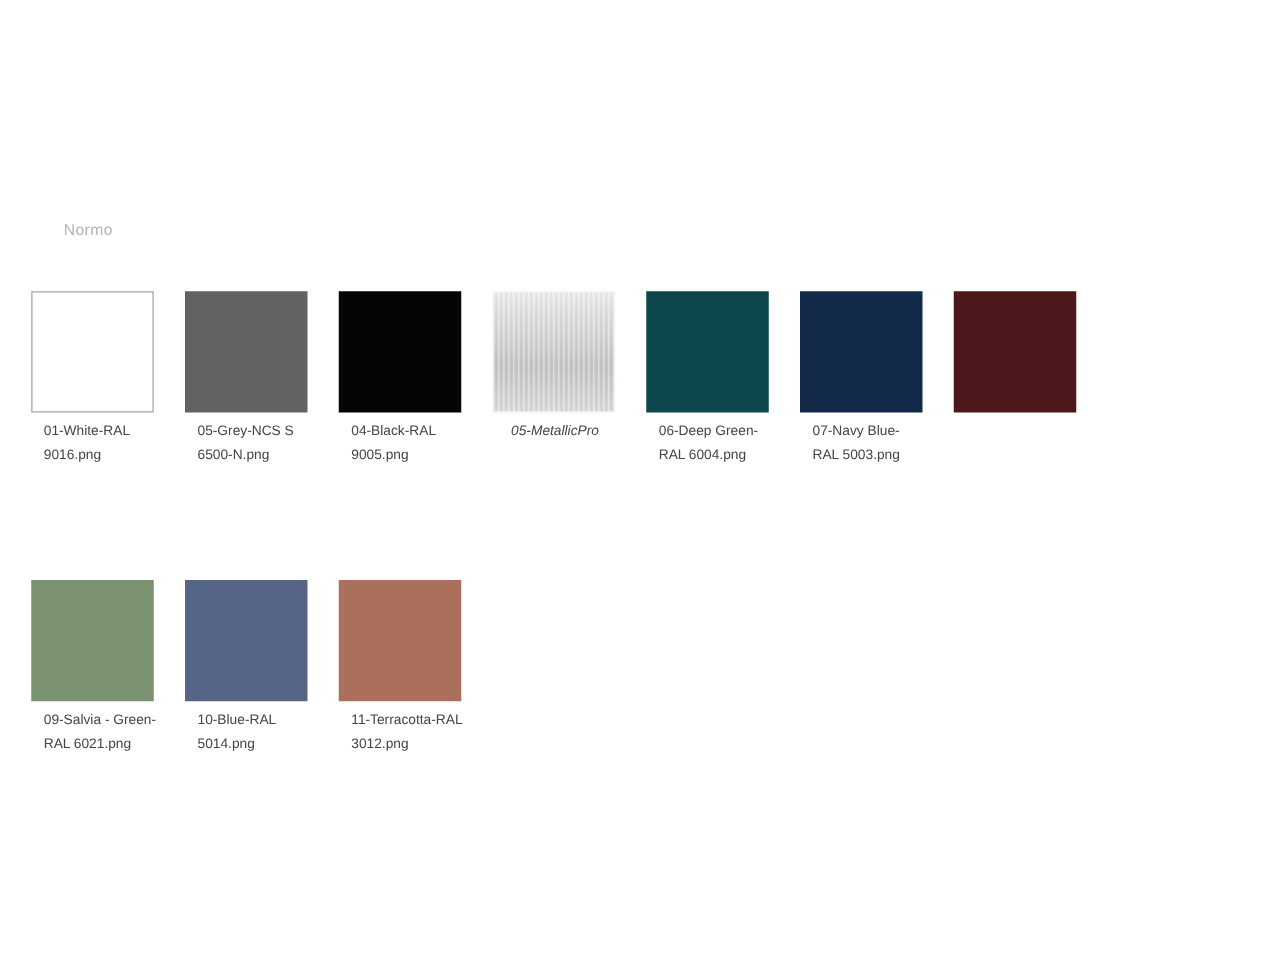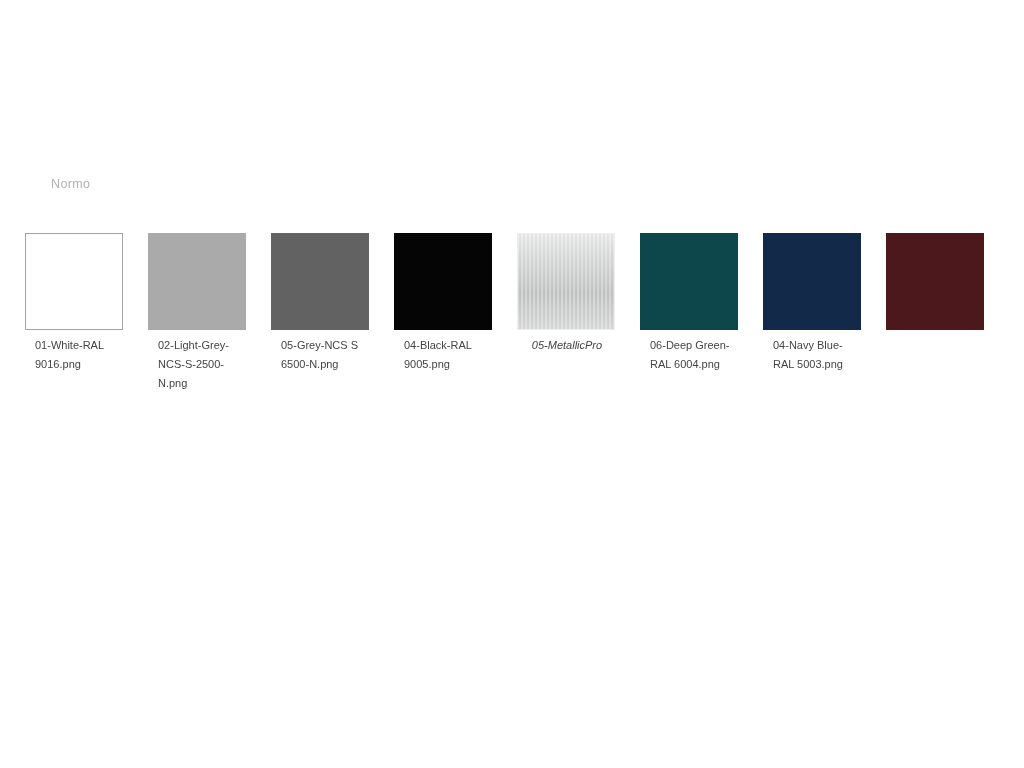--- a/index.html
+++ b/index.html
@@ -105,42 +105,52 @@
 
   <div class="group-title">Normo</div>
 
   <div class="grid">
     <div class="row">
         <div class="cell">
           <div class="swatch bordered" style="background: rgb(255, 255, 255); border-color: rgb(163, 163, 163);"></div>
           <div class="label">01-White-RAL 9016.png</div>
         </div>
         <div class="cell">
-          <div class="swatch" style="background: rgb(169, 170, 169);"></div>
-          <div class="label">02-Light-Grey-NCS-S-2500-N.png</div>
-        </div>
-        <div class="cell">
           <div class="swatch" style="background: rgb(99, 98, 99);"></div>
           <div class="label">05-Grey-NCS S 6500-N.png</div>
         </div>
         <div class="cell">
           <div class="swatch" style="background: rgb(5, 5, 5);"></div>
           <div class="label">04-Black-RAL 9005.png</div>
         </div>
         <div class="cell">
           <div class="swatch metallic"></div>
           <div class="label centered">05-MetallicPro</div>
         </div>
         <div class="cell">
           <div class="swatch" style="background: rgb(13, 71, 75);"></div>
           <div class="label">06-Deep Green-RAL 6004.png</div>
         </div>
         <div class="cell">
           <div class="swatch" style="background: rgb(18, 41, 74);"></div>
-          <div class="label">04-Navy Blue-RAL 5003.png</div>
+          <div class="label">07-Navy Blue-RAL 5003.png</div>
         </div>
         <div class="cell">
           <div class="swatch" style="background: rgb(76, 24, 27);"></div>
+        </div>
+      </div>
+    <div class="row">
+        <div class="cell">
+          <div class="swatch" style="background: rgb(123, 146, 112);"></div>
+          <div class="label">09-Salvia - Green-RAL 6021.png</div>
+        </div>
+        <div class="cell">
+          <div class="swatch" style="background: rgb(86, 100, 133);"></div>
+          <div class="label">10-Blue-RAL 5014.png</div>
+        </div>
+        <div class="cell">
+          <div class="swatch" style="background: rgb(171, 112, 92);"></div>
+          <div class="label">11-Terracotta-RAL 3012.png</div>
         </div>
       </div>
   </div>
 
 </div>
 
 </body></html>

